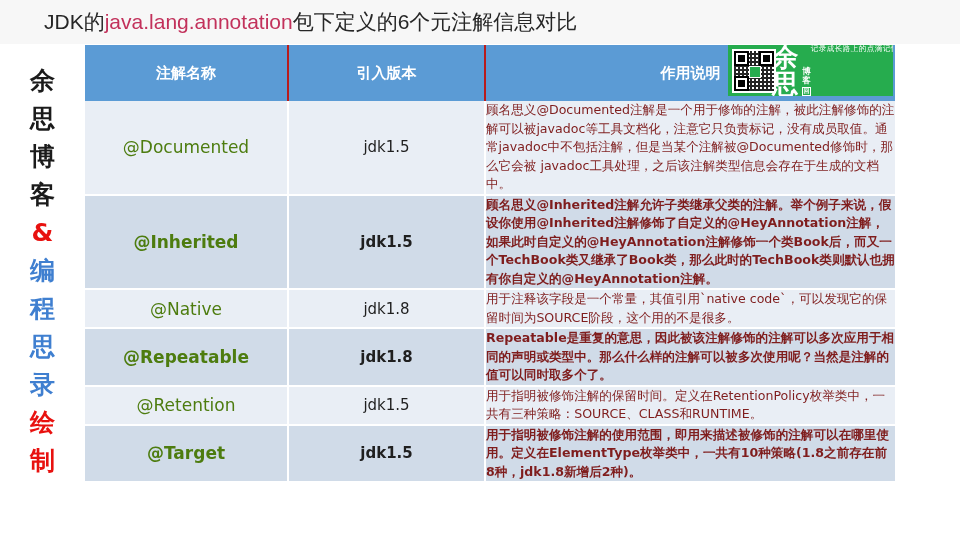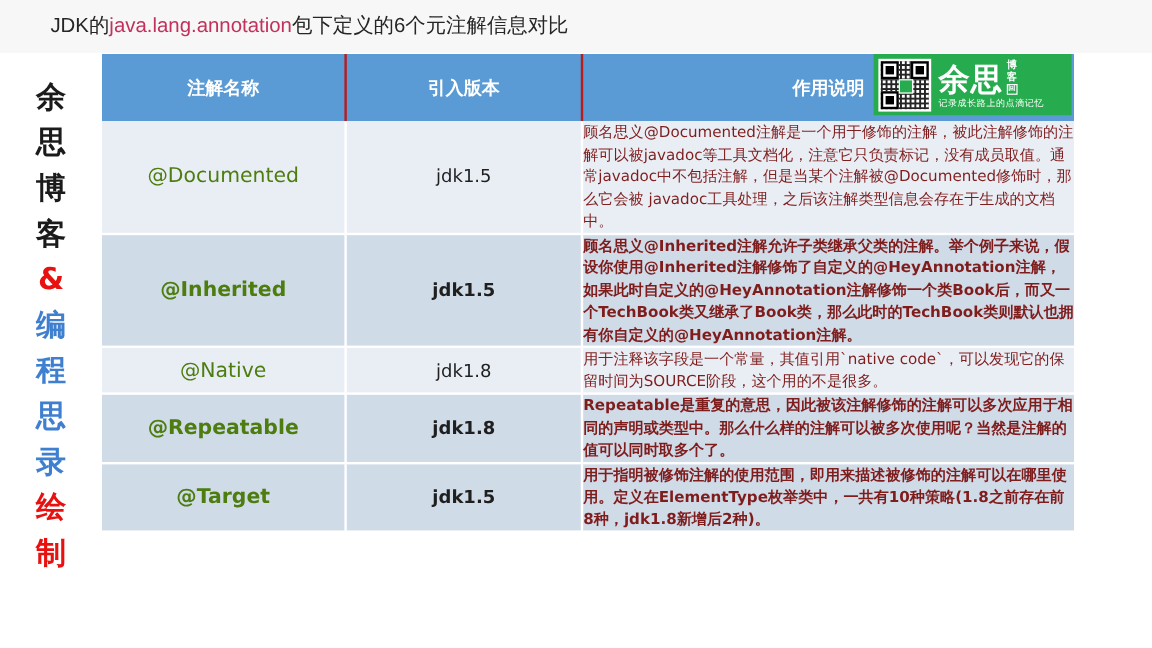--- a/index.html
+++ b/index.html
@@ -26,27 +26,26 @@
     position: absolute;
     left: 0;
     top: 0;
     width: 960px;
     height: 44px;
     background: #f7f7f7;
     display: flex;
     align-items: center;
   }
   #title-text {
-    padding-left: 30px;
-    font-size: 17px;
+    padding-left: 44px;
+    font-size: 21px;
     line-height: 32px;
     color: #262626;
     white-space: nowrap;
     letter-spacing: 0px;
-    margin-left: 12px;
   }
   #title-text .accent {
     color: #c2315b;
   }
 
   
   #sidebar {
     position: absolute;
     left: 0;
     top: 44px;
@@ -178,21 +177,21 @@
     position: absolute; inset: 2px; background: #000; display: block;
   }
   #qr .ctr {
     position: absolute; left: 17px; top: 17px;
     width: 10px; height: 10px; background: #26ac4e;
     border: 1px solid #fff;
   }
   #logo-main {
     flex: 1 1 auto;
     display: flex;
-    flex-direction: column;
+    flex-direction: row;
     justify-content: center;
     padding-left: 6px;
     min-width: 0;
   }
   #logo-row {
     display: flex;
     align-items: flex-end;
     gap: 3px;
   }
   #logo-name {
@@ -278,20 +277,25 @@
           </tr>
           <tr class="odd">
             <td class="name">@Native</td>
             <td class="ver">jdk1.8</td>
             <td class="desc">用于注释该字段是一个常量，其值引用`native code`，可以发现它的保留时间为SOURCE阶段，这个用的不是很多。</td>
           </tr>
           <tr class="even">
             <td class="name">@Repeatable</td>
             <td class="ver">jdk1.8</td>
             <td class="desc">Repeatable是重复的意思，因此被该注解修饰的注解可以多次应用于相同的声明或类型中。那么什么样的注解可以被多次使用呢？当然是注解的值可以同时取多个了。</td>
+          </tr>
+          <tr class="odd">
+            <td class="name">@Retention</td>
+            <td class="ver">jdk1.5</td>
+            <td class="desc">用于指明被修饰注解的保留时间。定义在RetentionPolicy枚举类中，一共有三种策略：SOURCE、CLASS和RUNTIME。</td>
           </tr>
           <tr class="even">
             <td class="name">@Target</td>
             <td class="ver">jdk1.5</td>
             <td class="desc">用于指明被修饰注解的使用范围，即用来描述被修饰的注解可以在哪里使用。定义在ElementType枚举类中，一共有10种策略(1.8之前存在前8种，jdk1.8新增后2种)。</td>
           </tr>
         </tbody>
     </table>
   </div>
 

